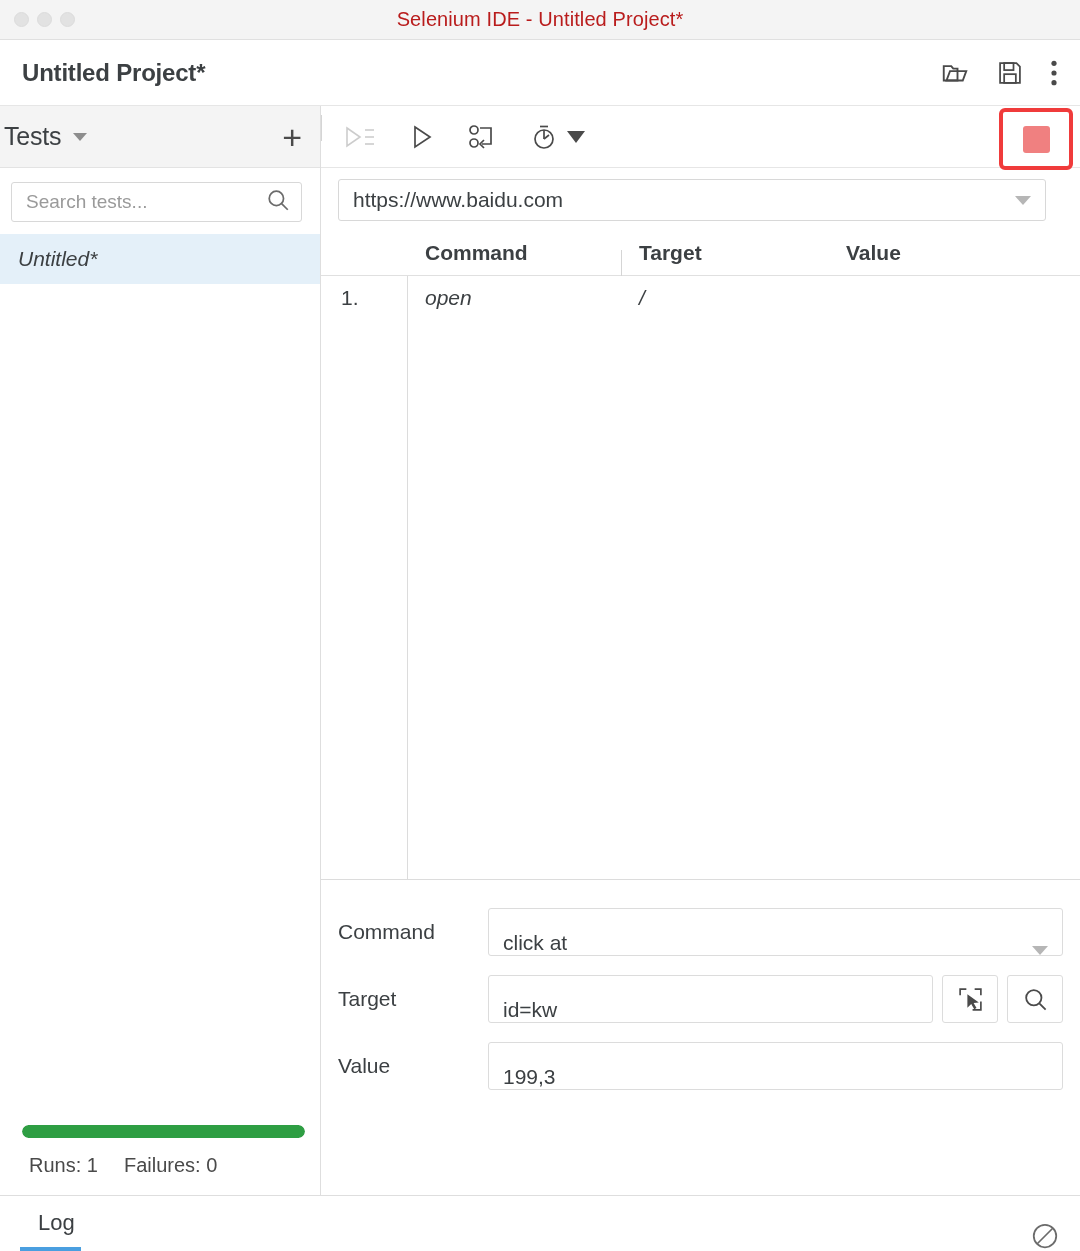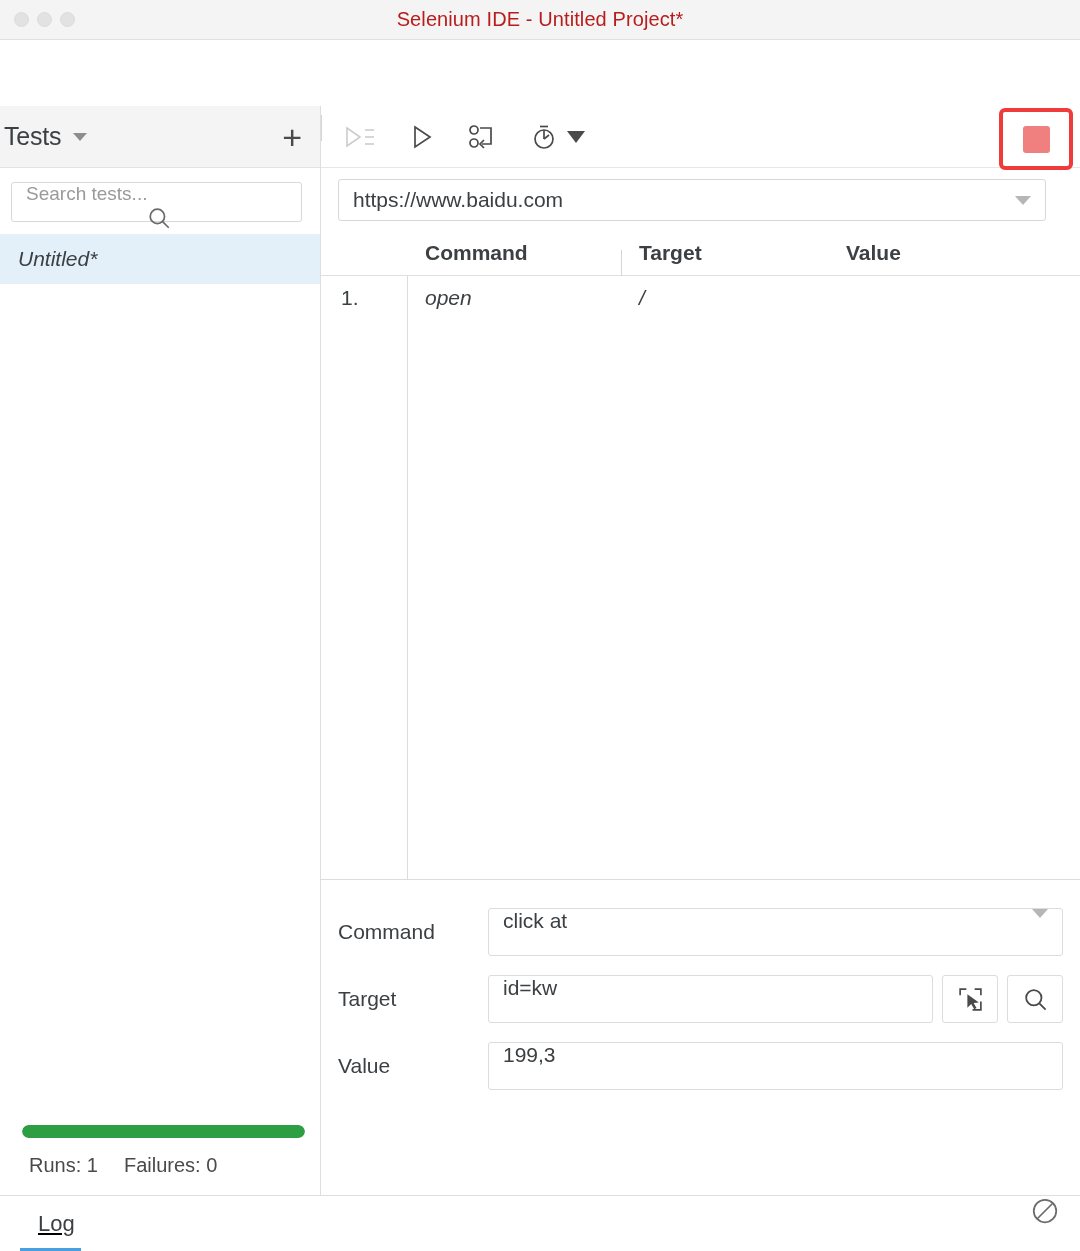--- a/index.html
+++ b/index.html
@@ -115,21 +115,20 @@
   .search-wrap { padding: 14px 18px 12px 11px; }
   .search-box {
     position: relative;
     height: 40px;
     border: 1px solid #d8d8d8;
     border-radius: 3px;
     background: #fff;
     display: flex;
     align-items: center;
     padding: 0 10px 0 14px;
-    flex-direction: column;
   }
   .search-box input {
     border: 0; outline: 0;
     font-size: 19px;
     color: #545454;
     font-family: "Liberation Sans", sans-serif;
     width: 100%;
     background: transparent;
   }
   .search-box input::placeholder { color: #9a9a9a; }
@@ -316,21 +315,21 @@
     display: flex;
     align-items: center;
     gap: 9px;
   }
   .finput {
     height: 48px;
     border: 1px solid #dcdcdc;
     border-radius: 3px;
     background: #fff;
     display: flex;
-    align-items: flex-start;
+    align-items: flex-end;
     padding: 0 14px;
     flex: 1;
   }
   .finput input {
     border: 0; outline: 0;
     font-size: 21px;
     color: #3c4043;
     width: 100%;
     background: transparent;
     font-family: "Liberation Sans", sans-serif;
@@ -348,23 +347,22 @@
   }
 
   
   .logbar {
     position: absolute;
     bottom: 0; left: 0;
     width: 1080px; height: 56px;
     background: #ffffff;
     border-top: 1px solid #dedede;
     display: flex;
-    align-items: flex-start;
+    align-items: flex-end;
     padding: 0 20px 0 0;
-    text-decoration: underline;
   }
   .logtab {
     position: relative;
     height: 56px;
     display: flex;
     align-items: center;
     padding: 0 26px 0 38px;
     font-size: 22px;
     color: #3c4043;
     cursor: pointer;
@@ -385,20 +383,45 @@
 
   <div class="titlebar">
     <div class="traffic">
       <div class="light"></div>
       <div class="light"></div>
       <div class="light"></div>
     </div>
     <div class="win-title">Selenium IDE - Untitled Project*</div>
   </div>
 
+  <div class="appheader">
+    <div class="project-title">Untitled Project*</div>
+    <div class="header-actions">
+      <div class="hicon">
+        <svg width="30" height="30" viewBox="0 0 24 24" fill="none" stroke="#4a4a4a" stroke-width="1.5">
+          <path d="M3 6.5h6l1.6 2H14v9.5H3z"></path>
+          <path d="M5.2 18 8 10.5h13L18.2 18z"></path>
+        </svg>
+      </div>
+      <div class="hicon">
+        <svg width="28" height="28" viewBox="0 0 24 24" fill="none" stroke="#4a4a4a" stroke-width="1.5">
+          <path d="M3.5 3.5h14l3 3v14h-17z"></path>
+          <rect x="7" y="3.5" width="8" height="6"></rect>
+          <rect x="7" y="13" width="10" height="7.5"></rect>
+        </svg>
+      </div>
+      <div class="hicon">
+        <svg width="8" height="28" viewBox="0 0 6 26" fill="#4a4a4a">
+          <circle cx="3" cy="4" r="2.4"></circle>
+            <circle cx="3" cy="13" r="2.4"></circle>
+            <circle cx="3" cy="22" r="2.4"></circle>
+        </svg>
+      </div>
+    </div>
+  </div>
 
   <div class="sidebar">
     <div class="tests-head">
       <span class="tests-label">Tests</span>
       <span class="caret-sm"></span>
       <span class="plus-btn">+</span>
     </div>
 
     <div class="search-wrap">
       <div class="search-box">

